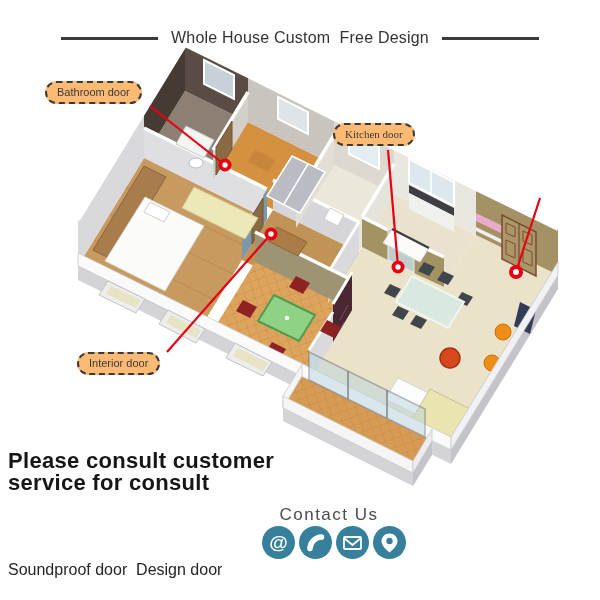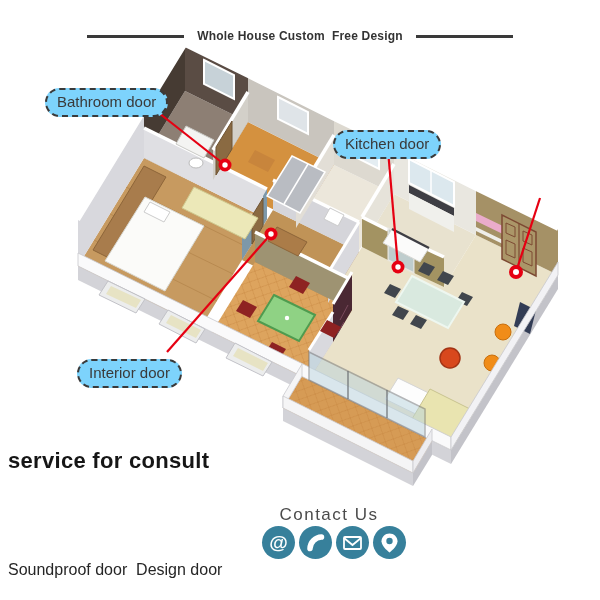--- a/index.html
+++ b/index.html
@@ -11,29 +11,29 @@
   body{
     width:600px;height:600px;position:relative;overflow:hidden;background:#ffffff;
     font-family:"Liberation Sans","DejaVu Sans",sans-serif;color:var(--text_dark);
   }
   .stage{position:absolute;inset:0;}
   svg.plan{position:absolute;left:0;top:0;}
 
   
   .title-row{position:absolute;top:29px;left:0;right:0;display:flex;align-items:center;justify-content:center;gap:13px;}
   .title-line{height:3px;width:97px;background:#3a3a3a;}
-  .title-text{font-size:12px;font-weight:700;color:#333;white-space:pre;letter-spacing:0.2px;text-align:right;}
+  .title-text{font-size:16px;font-weight:400;color:#333;white-space:pre;letter-spacing:0.2px;text-align:right;}
 
   
   .callout{
-    position:absolute;border:2px dashed #3a3a3a;border-radius:15px;background:#7dd3fc;
-    padding:2px 10px 3px 10px;font-size:15px;color:#3a3a3a;white-space:nowrap;line-height:1.3;margin-top:7px;
+    position:absolute;border:2px dashed #3a3a3a;border-radius:15px;background:#fdba74;
+    padding:2px 10px 3px 10px;font-size:11px;color:#3a3a3a;white-space:nowrap;line-height:1.3;
   }
   .callout.bathroom{left:45px;top:81px;}
-  .callout.kitchen{left:333px;top:123px;}
+  .callout.kitchen{left:333px;top:123px;font-family:Liberation Serif, serif;}
   .callout.entrance{left:475px;top:168px;}
   .callout.interior{left:77px;top:352px;}
 
   
   .consult{
     position:absolute;left:8px;top:450px;font-size:22px;font-weight:bold;color:#161616;
     line-height:22px;letter-spacing:0.3px;
   }
   .products{
     position:absolute;left:8px;top:522px;font-size:16px;color:#262626;line-height:19px;white-space:pre-wrap;
@@ -262,20 +262,21 @@
     <div class="title-line"></div>
     <div class="title-text">Whole House Custom  Free Design</div>
     <div class="title-line"></div>
   </div>
 
   <div class="callout bathroom">Bathroom door</div>
   <div class="callout kitchen">Kitchen door</div>
   <div class="callout interior">Interior door</div>
 
   <div class="consult">
+    <div>Please consult customer</div>
     <div>service for consult</div>
   </div>
   <div class="products">
     <div>Soundproof door  Design door</div>
     
   </div>
 
   <div class="contact-label">Contact Us</div>
   <div class="icons-row">
     <div class="icon-circle">

